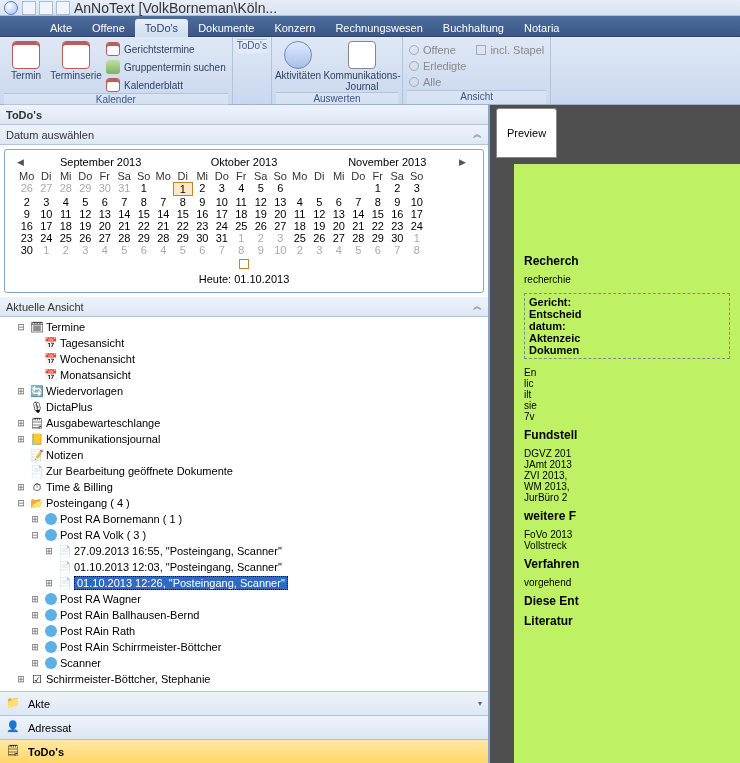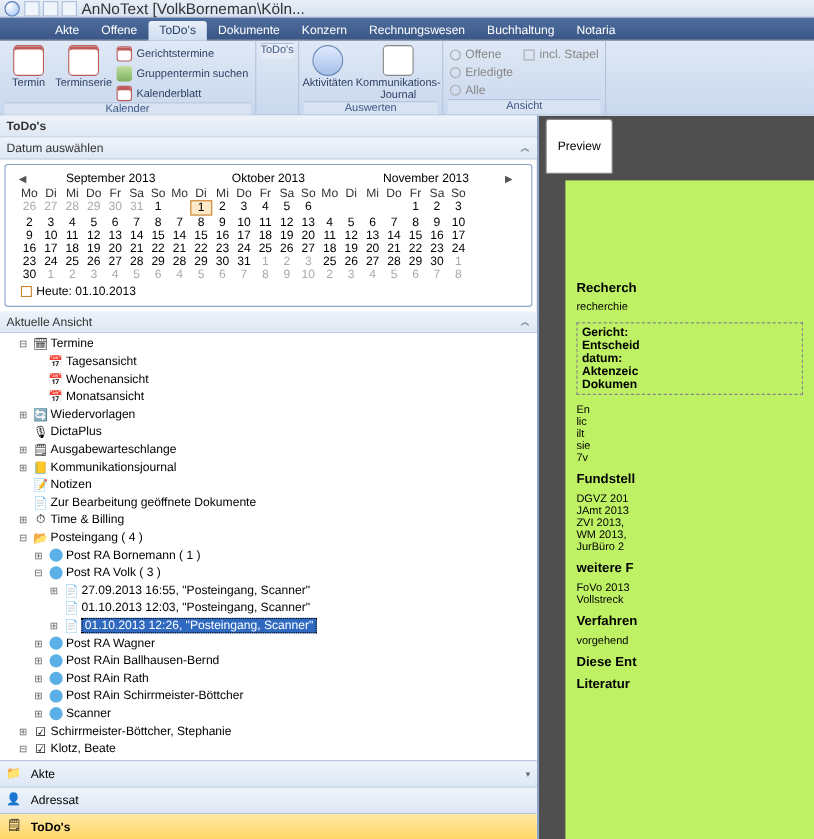--- a/index.html
+++ b/index.html
@@ -38,21 +38,21 @@
 
 .calpanel { border-bottom: 1px solid #b3c3dc; padding: 4px 12px 4px 12px; background: #fff; border: 1px solid #8aa3c8; margin: 4px; border-radius: 3px; }
 .calhead { display: flex; align-items: center; justify-content: space-between; padding: 2px 0; }
 .calhead .nav { width: 12px; color: #555; cursor: pointer; font-size: 9px; }
 .calhead .months { flex: 1; display: grid; grid-template-columns: 1fr 1fr 1fr; text-align: center; font-size: 11px; }
 .calgrid { display: grid; grid-template-columns: repeat(21, 19.5px); font-size: 10px; text-align: center; }
 .calgrid .h { color: #333; font-weight: normal; }
 .calgrid .d { cursor: pointer; }
 .calgrid .o { color: #aaa; }
 .calgrid .today { border: 1px solid #c7832d; background: #fde8c7; }
-.calfoot { font-size: 10px; padding: 3px 2px; display: flex; align-items: center; gap: 4px; }
+.calfoot { font-size: 10px; padding: 3px 2px; display: flex; align-items: center; gap: 4px; flex-direction: column; }
 .calfoot .box { width: 10px; height: 10px; border: 1px solid #c7832d; }
 
 .tree { flex: 1; overflow: auto; background: #fff; padding: 2px 0; font-size: 11px; }
 .tn { white-space: nowrap; padding: 1px 0; display: flex; align-items: center; gap: 2px; cursor: pointer; }
 .tn .tw { width: 14px; text-align: center; color: #666; font-size: 9px; }
 .tn .ti { width: 14px; height: 14px; display: inline-flex; align-items: center; justify-content: center; }
 .tn .sel { background: #2f6ac0; color: #fff; border: 1px dotted #000; padding: 0 2px; }
 .indent1 { padding-left: 14px; }
 .indent2 { padding-left: 28px; }
 .indent3 { padding-left: 42px; }

